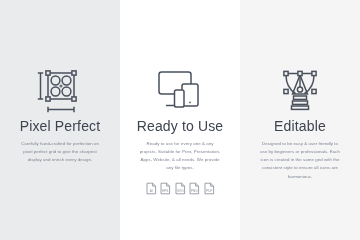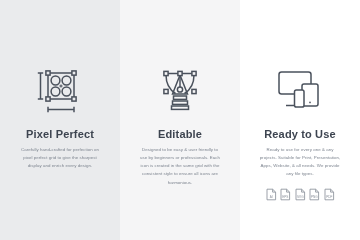--- a/index.html
+++ b/index.html
@@ -32,26 +32,25 @@
   .panel-right  { background: #ffffff; }
 
   .icon-wrap {
     height: 56px;
     margin-top: 62px;
     display: flex;
     align-items: center;
     justify-content: center;
   }
   .feature-title {
-    margin-top: 10px;
-    font-size: 11px;
+    font-size: 14px;
     color: #3d4450;
     letter-spacing: 0.15px;
     text-align: center;
-    font-weight: 700;
+    font-weight: 400;
   }
   .feature-desc {
     margin-top: 6px;
     width: 84px;
     font-size: 4.4px;
     line-height: 1.85;
     color: #7d848f;
     text-align: center;
     letter-spacing: 0.05px;
   }
@@ -98,51 +97,20 @@
         <rect x="9.9" y="4.9" width="4.2" height="4.2" fill="#eaebed"></rect>
         <rect x="35.9" y="4.9" width="4.2" height="4.2" fill="#eaebed"></rect>
         <rect x="9.9" y="30.9" width="4.2" height="4.2" fill="#eaebed"></rect>
         <rect x="35.9" y="30.9" width="4.2" height="4.2" fill="#eaebed"></rect>
       </svg>
     </div>
     <div class="feature-title">Pixel Perfect</div>
     <div class="feature-desc">Carefully hand-crafted for perfection on pixel perfect grid to give the sharpest display and enrich every design.</div>
   </div>
 
-  <div class="panel panel-middle">
-    <div class="icon-wrap">
-      <svg width="48" height="48" viewBox="0 0 48 48" fill="none" stroke="#4a515c" stroke-width="1.5">
-
-        <line x1="10" y1="7.5" x2="38" y2="7.5"></line>
-
-        <path d="M10 9 C10 19, 14 24, 19.5 27.5"></path>
-
-        <path d="M38 9 C38 19, 34 24, 28.5 27.5"></path>
-
-        <path d="M24 9 L31.5 28 L16.5 28 Z"></path>
-
-        <circle cx="24" cy="23.5" r="2.6"></circle>
-
-        <line x1="24" y1="9" x2="24" y2="21"></line>
-
-        <rect x="17.5" y="30" width="13" height="3.4"></rect>
-        <rect x="16.5" y="35" width="15" height="3.4"></rect>
-        <rect x="15.5" y="40" width="17" height="3.4"></rect>
-
-        <rect x="7.9" y="5.4" width="4.2" height="4.2" fill="#f5f5f6"></rect>
-        <rect x="35.9" y="5.4" width="4.2" height="4.2" fill="#f5f5f6"></rect>
-        <rect x="21.9" y="5.4" width="4.2" height="4.2" fill="#f5f5f6"></rect>
-        <rect x="7.9" y="23.4" width="4.2" height="4.2" fill="#f5f5f6"></rect>
-        <rect x="35.9" y="23.4" width="4.2" height="4.2" fill="#f5f5f6"></rect>
-      </svg>
-    </div>
-    <div class="feature-title">Editable</div>
-    <div class="feature-desc">Designed to be easy &amp; user friendly to use by beginners or professionals. Each icon is created in the same grid with the consistent style to ensure all icons are harmonious.</div>
-  </div>
-
   <div class="panel panel-right">
     <div class="icon-wrap">
       <svg width="50" height="48" viewBox="0 0 50 48" fill="none" stroke="#4a515c" stroke-width="1.5" stroke-linejoin="round">
 
         <rect x="4" y="6" width="32" height="22" rx="2.5" fill="#ffffff"></rect>
 
         <path d="M20 28 L20 38"></path>
         <path d="M11 39.5 L29 39.5"></path>
 
         <rect x="27" y="18" width="16" height="22" rx="2" fill="#ffffff"></rect>
@@ -186,13 +154,44 @@
       <div class="filetype">
         <svg width="11" height="13" viewBox="0 0 11 13" fill="none" stroke="#8b919b" stroke-width="0.85">
           <path d="M1 1.2 h5.6 L9.6 4.1 V11.8 H1 Z" fill="#ffffff"></path>
           <path d="M6.6 1.2 V4.1 H9.6"></path>
           <text x="5.3" y="10" font-family="Liberation Sans, sans-serif" font-size="3.1" fill="#8b919b" stroke="none" text-anchor="middle">PDF</text>
         </svg>
       </div>
     </div>
   </div>
 
+  <div class="panel panel-middle">
+    <div class="icon-wrap">
+      <svg width="48" height="48" viewBox="0 0 48 48" fill="none" stroke="#4a515c" stroke-width="1.5">
+
+        <line x1="10" y1="7.5" x2="38" y2="7.5"></line>
+
+        <path d="M10 9 C10 19, 14 24, 19.5 27.5"></path>
+
+        <path d="M38 9 C38 19, 34 24, 28.5 27.5"></path>
+
+        <path d="M24 9 L31.5 28 L16.5 28 Z"></path>
+
+        <circle cx="24" cy="23.5" r="2.6"></circle>
+
+        <line x1="24" y1="9" x2="24" y2="21"></line>
+
+        <rect x="17.5" y="30" width="13" height="3.4"></rect>
+        <rect x="16.5" y="35" width="15" height="3.4"></rect>
+        <rect x="15.5" y="40" width="17" height="3.4"></rect>
+
+        <rect x="7.9" y="5.4" width="4.2" height="4.2" fill="#f5f5f6"></rect>
+        <rect x="35.9" y="5.4" width="4.2" height="4.2" fill="#f5f5f6"></rect>
+        <rect x="21.9" y="5.4" width="4.2" height="4.2" fill="#f5f5f6"></rect>
+        <rect x="7.9" y="23.4" width="4.2" height="4.2" fill="#f5f5f6"></rect>
+        <rect x="35.9" y="23.4" width="4.2" height="4.2" fill="#f5f5f6"></rect>
+      </svg>
+    </div>
+    <div class="feature-title">Editable</div>
+    <div class="feature-desc">Designed to be easy &amp; user friendly to use by beginners or professionals. Each icon is created in the same grid with the consistent style to ensure all icons are harmonious.</div>
+  </div>
+
 </div>
 
 </body></html>

